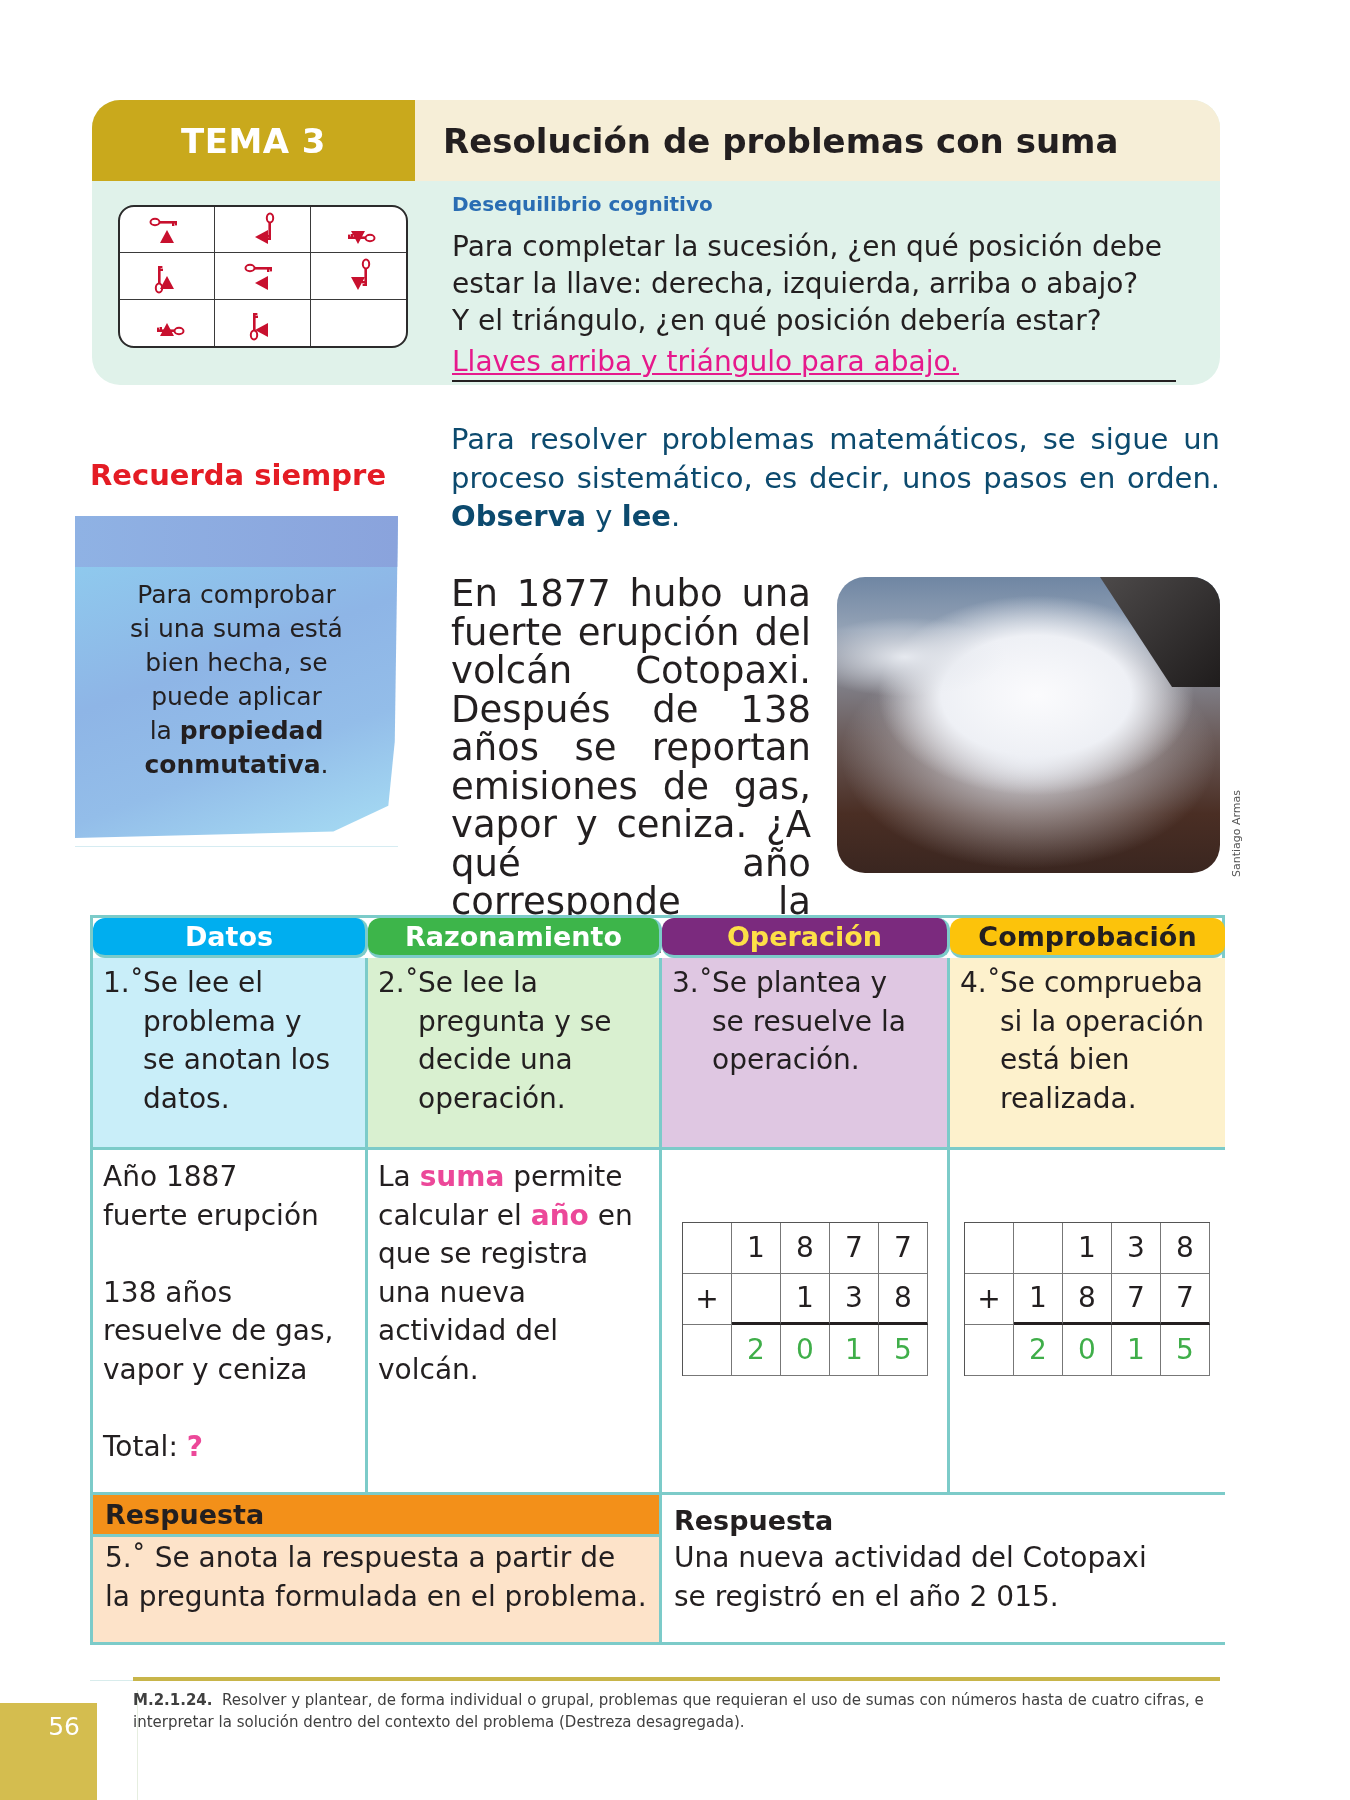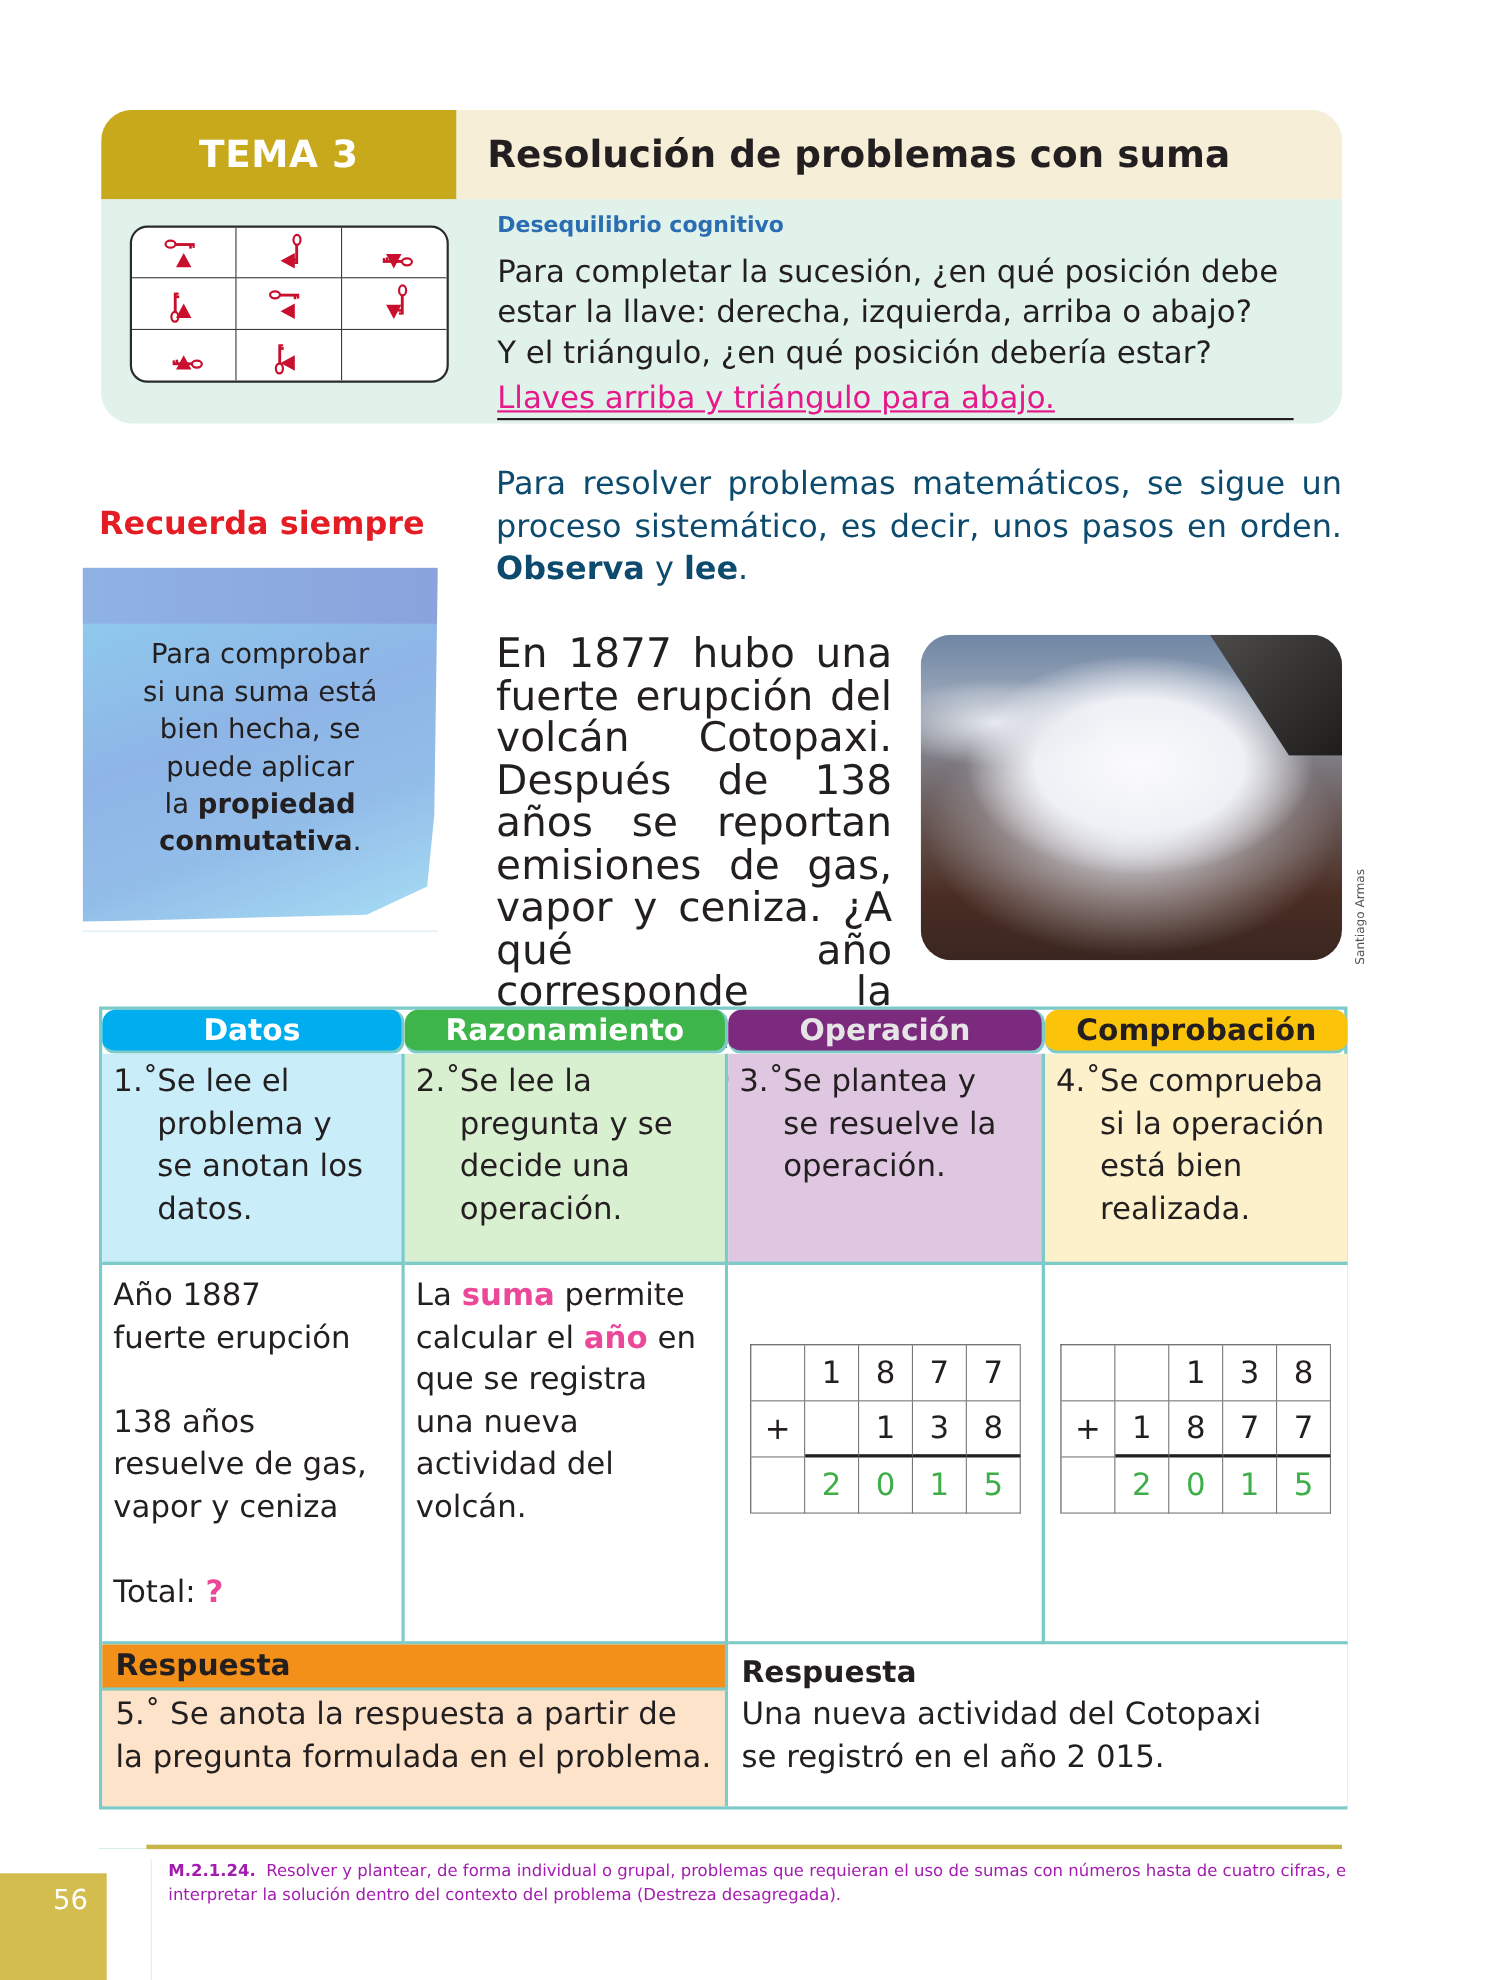--- a/index.html
+++ b/index.html
@@ -107,21 +107,21 @@
   .resp-body { left: 0; top: 619px; width: 569px; height: 105px; background: #fde3c9; padding: 2px 12px; font-size: 28px; line-height: 38.5px; border-bottom: none; }
   .resp2 { left: 569px; top: 577px; width: 563px; height: 147px; background: #fff; padding: 8px 12px; font-size: 28px; line-height: 38.5px; border-right: none; border-bottom: none; }
   .resp2 .t { font-weight: bold; font-size: 27px; line-height: 36px; }
 
   
   .footer-rule { left: 133px; top: 1677px; width: 1087px; height: 4px; background: #c8b54a; }
   .footer-rule-faint { left: 90px; top: 1680px; width: 1130px; height: 1px; background: #d8ecec; }
   .page-tab { left: 0; top: 1703px; width: 97px; height: 97px; background: #d4bd4f; }
   .page-num { left: 0; top: 1712px; width: 80px; text-align: right; font-size: 25px; color: #ffffff; }
   .foot-vline { left: 137px; top: 1690px; width: 1px; height: 110px; background: #e6eee0; }
-  .foot-text { left: 133px; top: 1689px; width: 1090px; font-size: 15px; line-height: 22px; color: #a21caf; margin-left: 20px; }
+  .foot-text { left: 133px; top: 1689px; width: 1090px; font-size: 15px; line-height: 22px; color: #404040; }
   .foot-text b { font-weight: bold; }
 </style>
 </head>
 <body>
 
 <div class="abs header-card">
   <div class="abs tema-tag">TEMA 3</div>
   <div class="abs title-bar">
       <span>Resolución de problemas con suma</span>
     </div>
@@ -265,21 +265,21 @@
 <div class="abs photo" title="Volcán Cotopaxi nevado con emisión de gas">
   <div class="abs cloud"></div>
   <div class="abs wing"></div>
 </div>
 <div class="abs credit">Santiago Armas</div>
 
 <div class="abs tbl">
 
   <div class="cell hdr col1" style="background:#00aeef;color:#fff;">Datos</div>
   <div class="cell hdr col2" style="background:#3db54a;color:#fff;">Razonamiento</div>
-  <div class="cell hdr col3" style="background:#7b2a7e;color:#e5e5e5;">Operación</div>
+  <div class="cell hdr col3" style="background:#7b2a7e;color:#fde047;">Operación</div>
   <div class="cell hdr col4" style="background:#fcc30b;color:#231f20;">Comprobación</div>
 
   <div class="cell step col1" style="background:#c9eef9;">
     <div><span class="num">1.˚</span><span>Se lee el</span></div>
     <div class="indent">problema y</div>
     <div class="indent">se anotan los</div>
     <div class="indent">datos.</div>
   </div>
   <div class="cell step col2" style="background:#d9f0d0;">
     <div><span class="num">2.˚</span><span>Se lee la</span></div>

